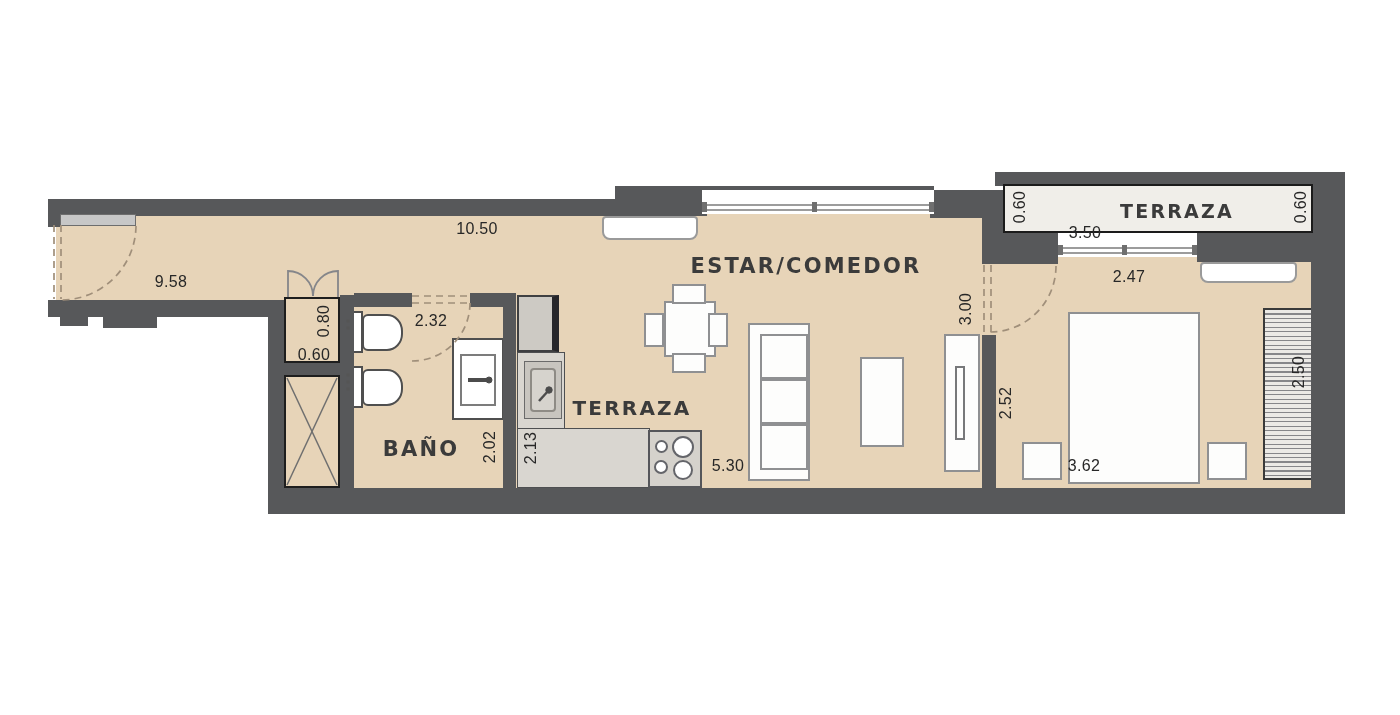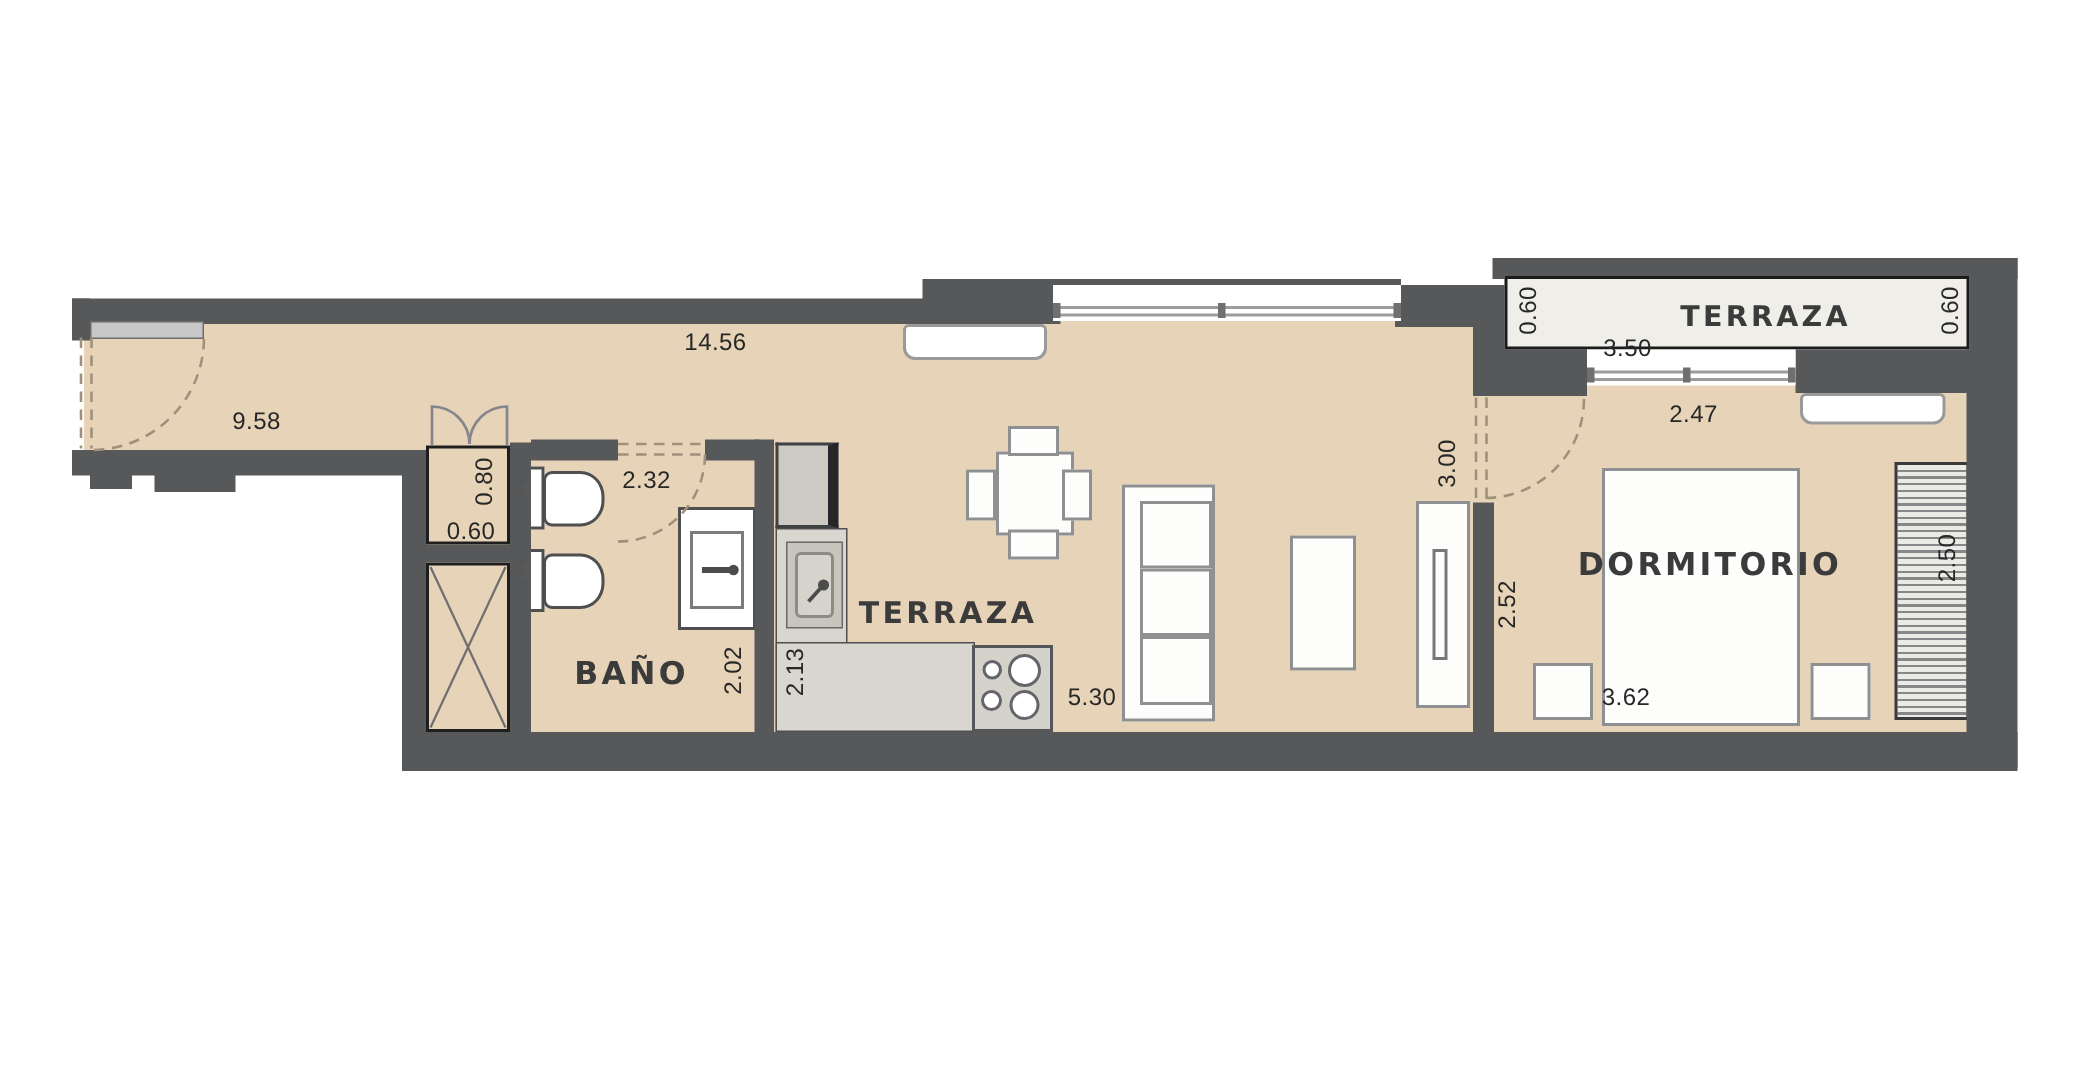--- a/index.html
+++ b/index.html
@@ -165,34 +165,34 @@
     <g fill="#555">
       <circle cx="348" cy="321" r="1.7"></circle>
         <circle cx="348" cy="328" r="1.7"></circle>
       <circle cx="348" cy="375" r="1.7"></circle>
         <circle cx="348" cy="382" r="1.7"></circle>
         <circle cx="348" cy="389" r="1.7"></circle>
     </g>
   </svg>
 
   <div class="dim" style="left:171px;top:282px;">9.58</div>
-  <div class="dim" style="left:477px;top:229px;">14.56</div>
+  <div class="dim" style="left:477px;top:229px;">10.50</div>
   <div class="dim rot" style="left:324px;top:321px;">0.80</div>
   <div class="dim" style="left:314px;top:355px;">0.60</div>
   <div class="dim" style="left:431px;top:321px;">2.32</div>
   <div class="dim rot" style="left:490px;top:447px;">2.02</div>
   <div class="dim rot" style="left:531px;top:448px;">2.13</div>
   <div class="dim" style="left:728px;top:466px;">5.30</div>
   <div class="dim rot" style="left:966px;top:309px;">3.00</div>
   <div class="dim rot" style="left:1006px;top:403px;">2.52</div>
   <div class="dim" style="left:1084px;top:466px;">3.62</div>
   <div class="dim rot" style="left:1299px;top:372px;">2.50</div>
   <div class="dim" style="left:1129px;top:277px;">2.47</div>
   <div class="dim rot" style="left:1020px;top:207px;">0.60</div>
   <div class="dim" style="left:1085px;top:233px;">3.50</div>
   <div class="dim rot" style="left:1301px;top:207px;">0.60</div>
 
+  <div class="room-label lg" style="left:806px;top:266px;">ESTAR/COMEDOR</div>
   <div class="room-label" style="left:632px;top:408px;">TERRAZA</div>
   <div class="room-label lg" style="left:421px;top:449px;">BAÑO</div>
-  <div class="room-label lg" style="left:1140px;top:376px;">DORMITORIO</div>
   <div class="room-label md" style="left:1177px;top:211px;">TERRAZA</div>
 
 </div>
 
 </body></html>

